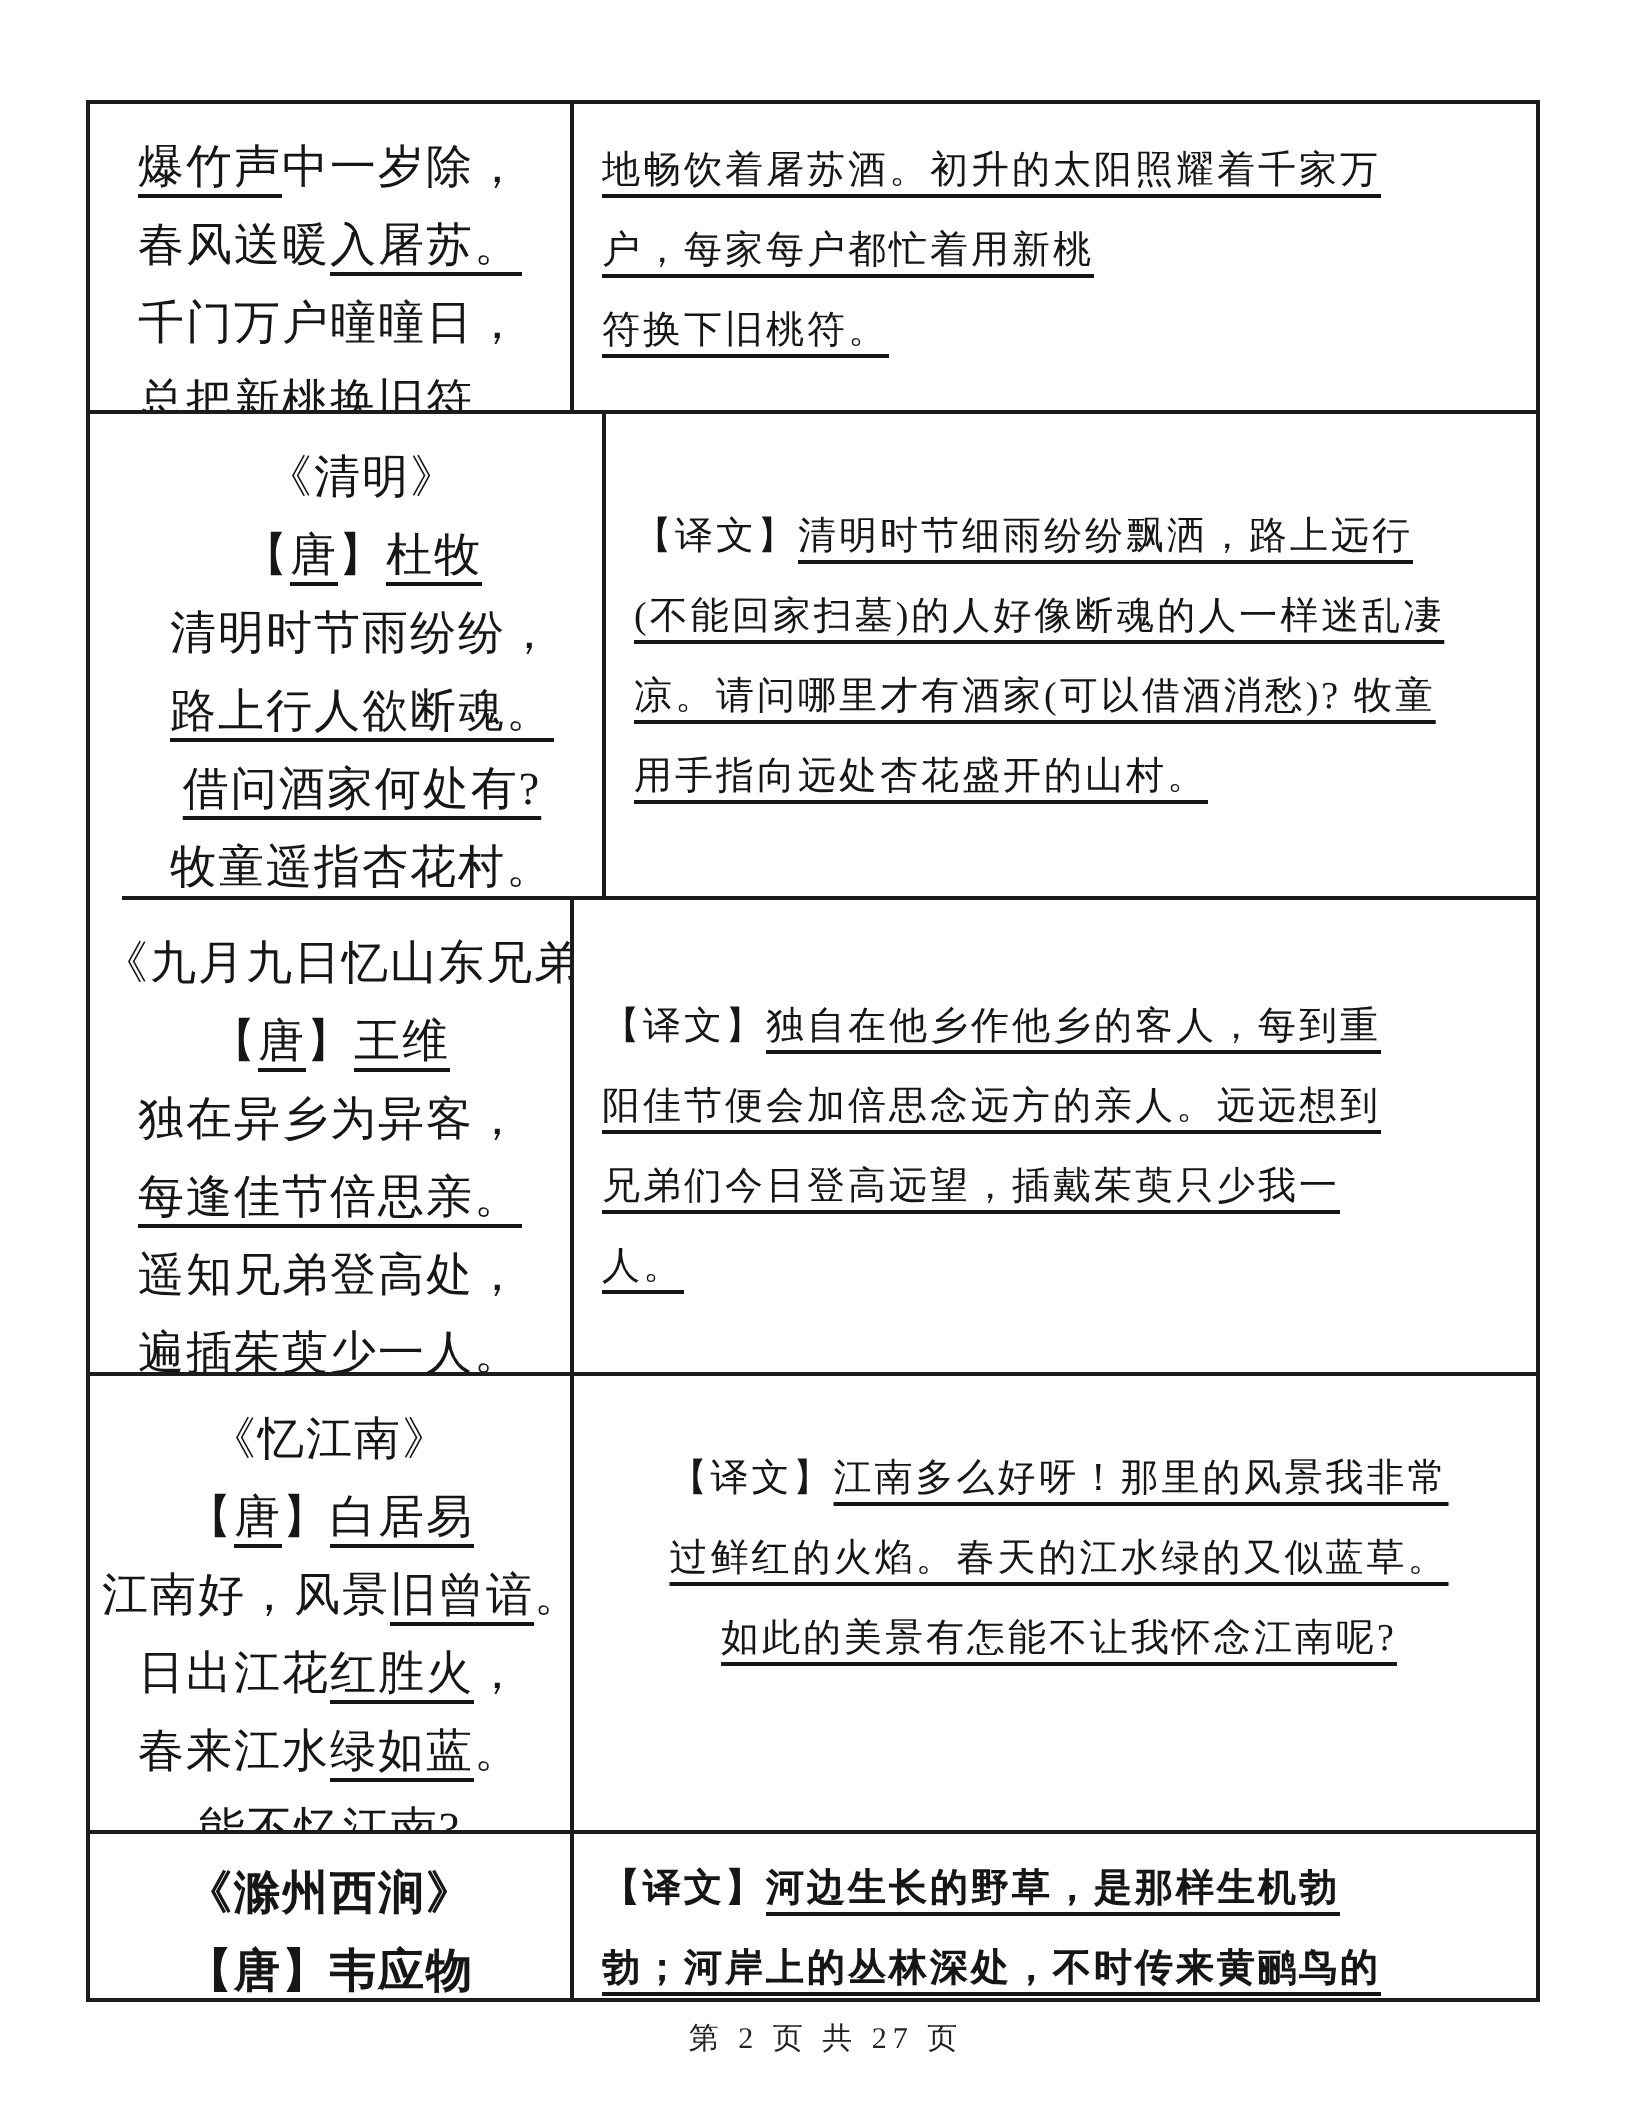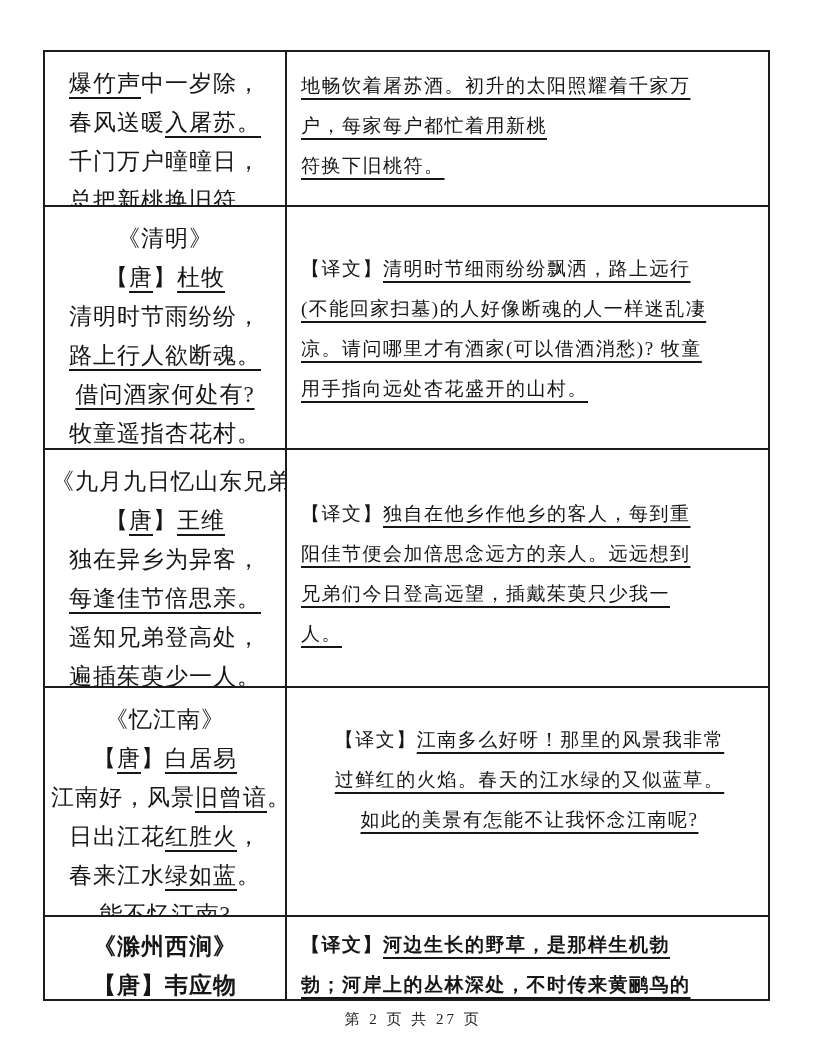--- a/index.html
+++ b/index.html
@@ -9,21 +9,21 @@
     color:#161616;
   }
   .page{position:absolute;inset:0;background:#ffffff;padding-left:16px;}
   .grid{
     position:absolute;left:43px;top:50px;width:727px;
     border:2px solid #1c1c1c;box-sizing:border-box;background:#ffffff;
   }
   .row{display:flex;box-sizing:border-box;border-bottom:2px solid #1c1c1c;overflow:hidden;}
   .row:last-child{border-bottom:none;}
   .row-0{height:155px;}
-  .row-1{height:243px;}
+  .row-1{height:243px;margin-left:16px;}
   .row-2{height:238px;}
   .row-3{height:229px;}
   .row-4{height:82px;font-weight:bold;}
   .cell{box-sizing:border-box;overflow:hidden;}
   .cell.left{
     width:242px;border-right:2px solid #1c1c1c;
     text-align:center;padding:12px 6px 0 6px;
     font-size:23px;line-height:39px;letter-spacing:1px;
   }
   .cell.right{

